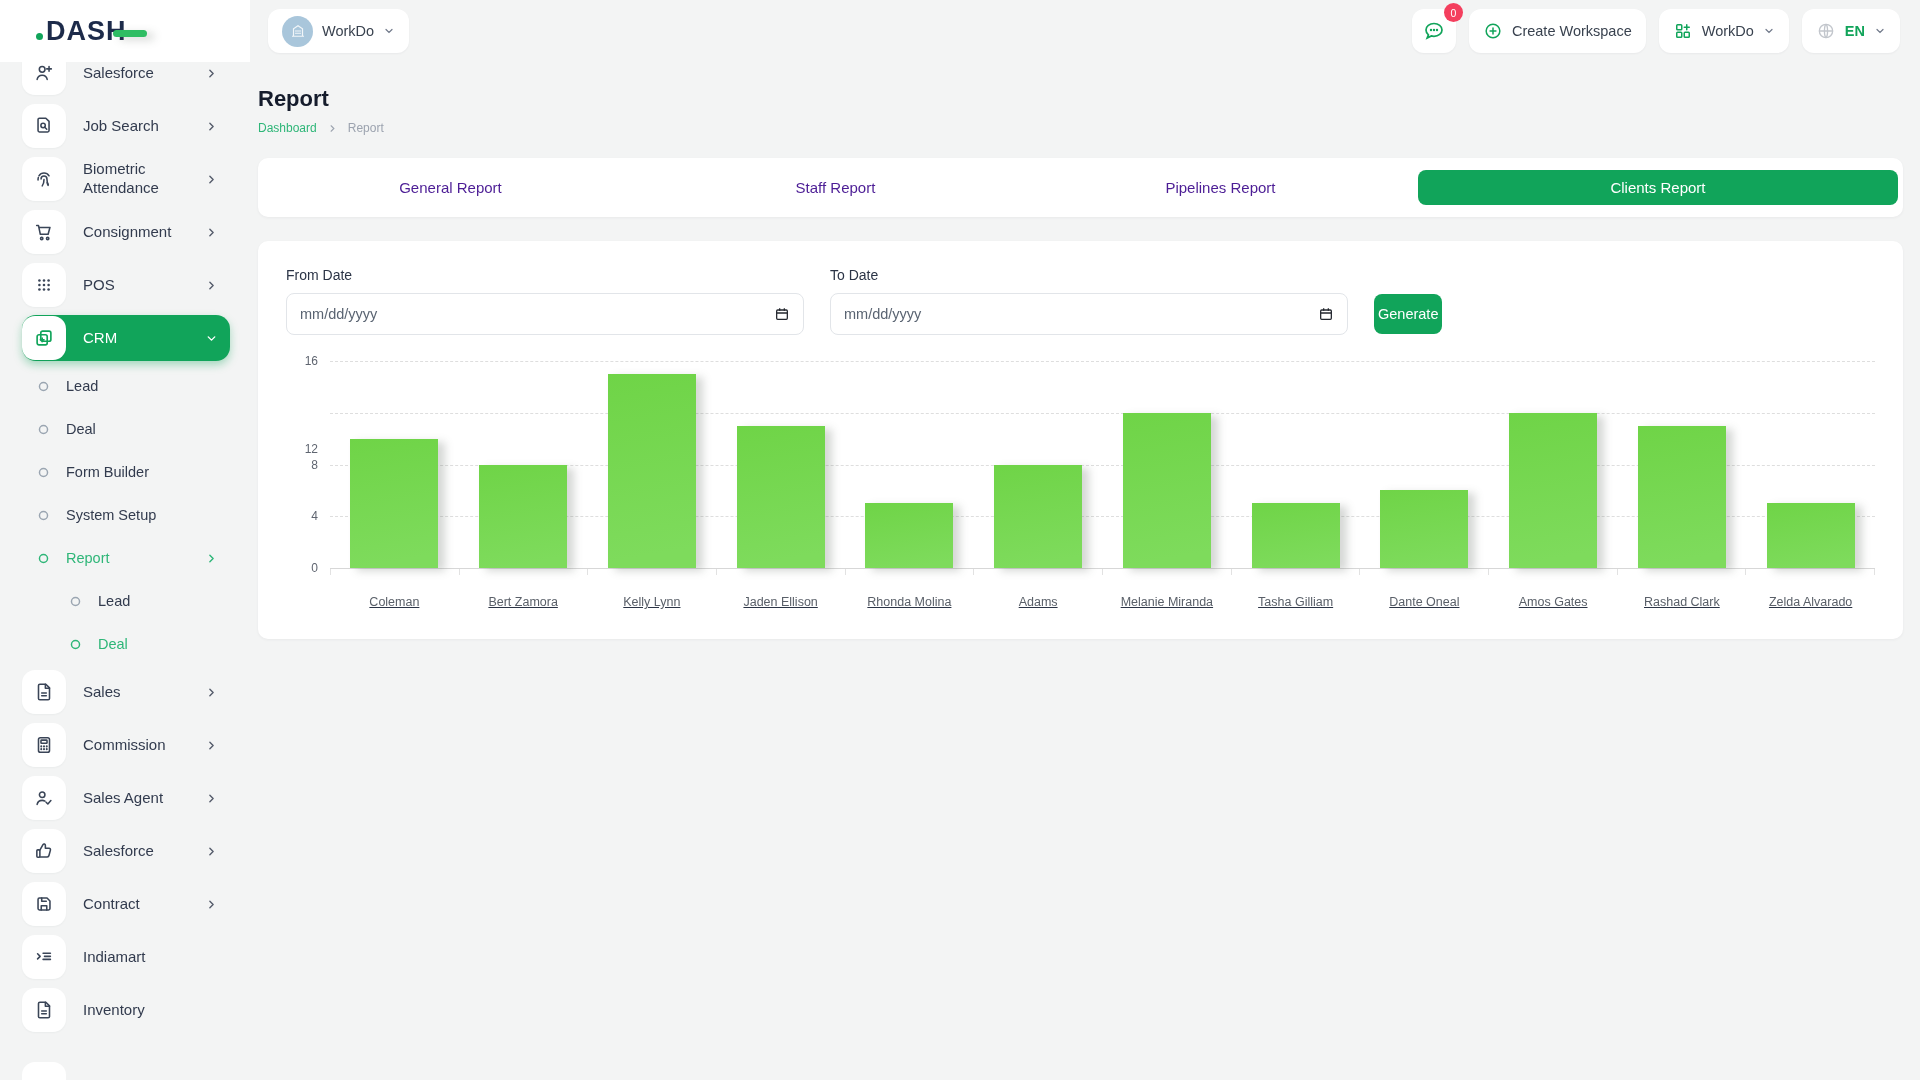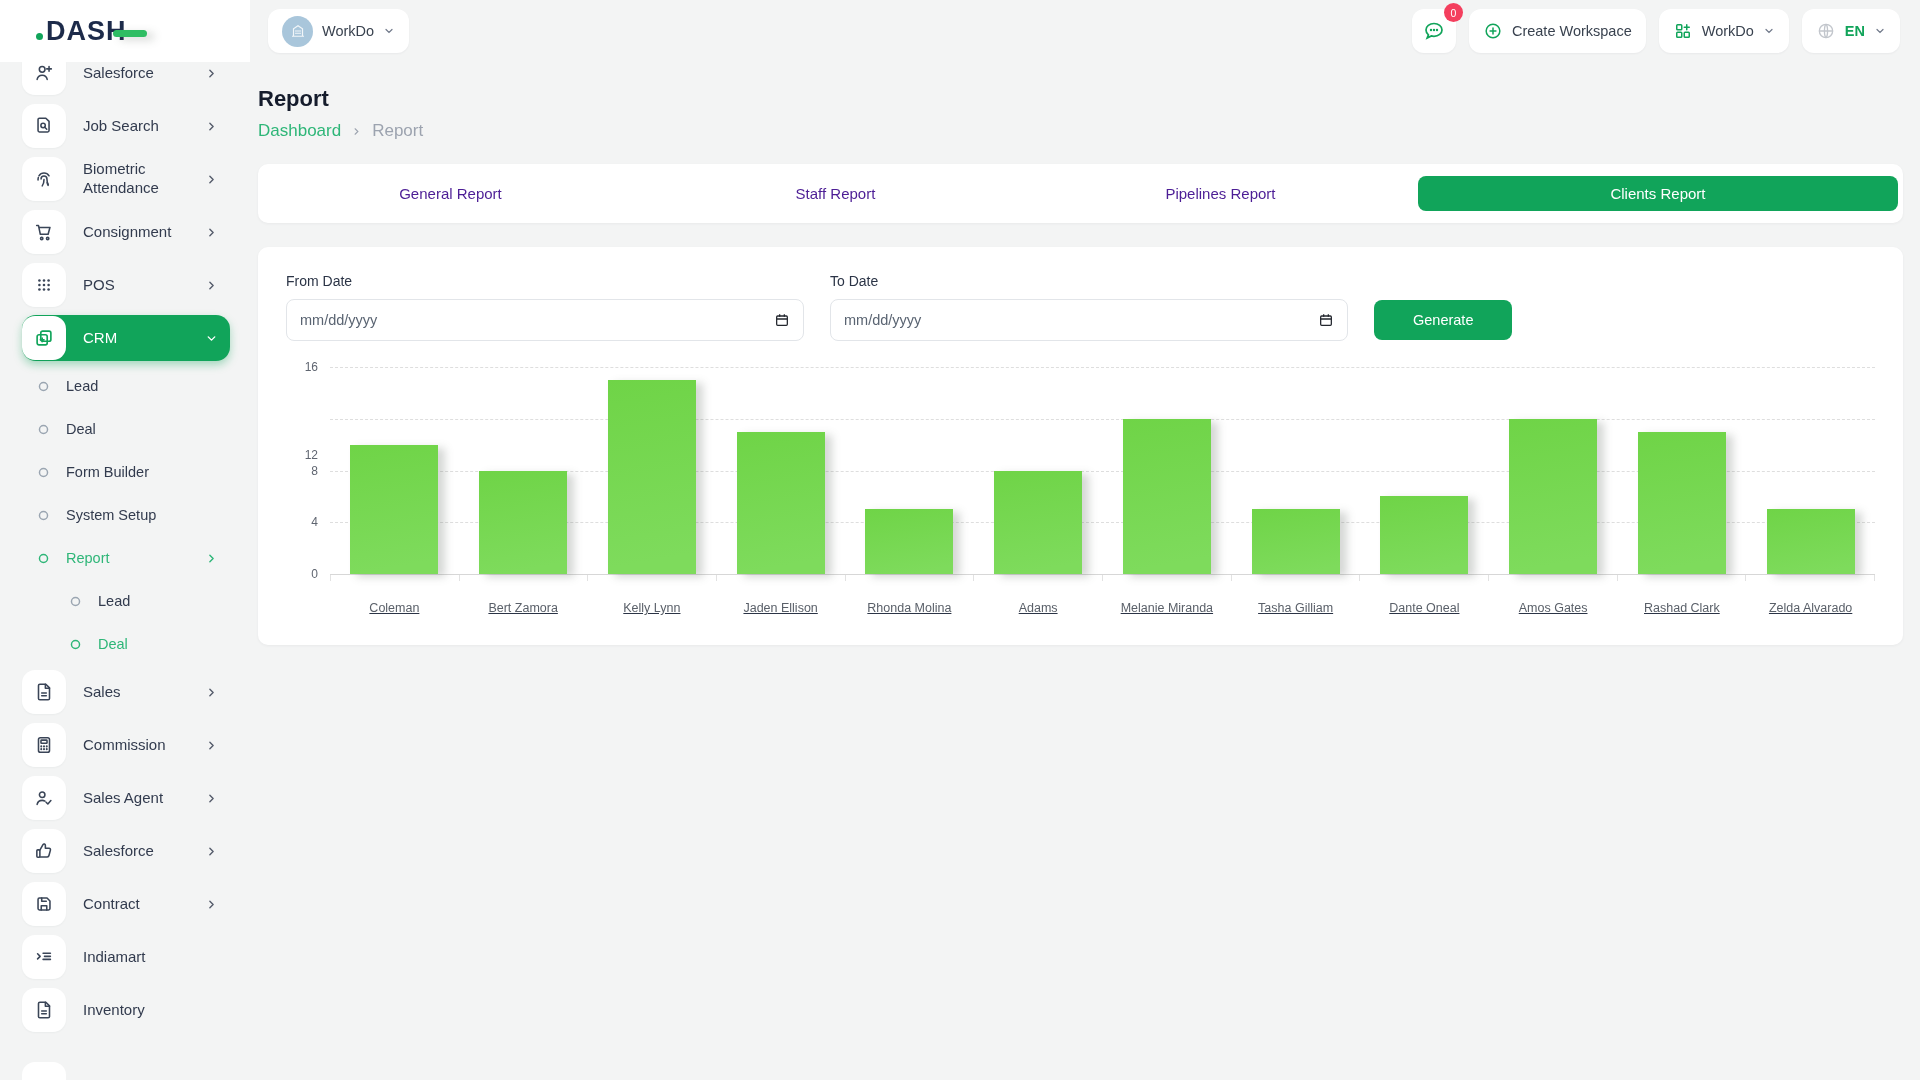--- a/index.html
+++ b/index.html
@@ -41,40 +41,40 @@
   .sitem .lbl { margin-left:17px; font-size:14.5px; color:#323b4e; }
   .sitem .mch { margin-left:auto; margin-right:12px; color:#2eb678; display:flex; }
   .sitem.lvl2 .bullet { margin-left:48px; }
   .sitem.green .lbl { color:#2eb678; }
   .sitem.green .bullet { color:#2eb678; }
   .stub { position:absolute; bottom:-26px; left:22px; width:44px; height:44px; border-radius:13px; background:#fff; }
 
   
   .main { position:absolute; left:258px; top:62px; width:1645px; }
   .page-title { font-size:22px; font-weight:700; color:#151c2c; margin-top:24px; }
-  .crumbs { display:flex; align-items:center; gap:10px; margin-top:9px; font-size:17px; }
+  .crumbs { display:flex; align-items:center; gap:10px; margin-top:9px; font-size:12px; }
   .crumb-link { color:#2eb678; cursor:pointer; }
   .crumb-sep { color:#9ca3af; font-size:14px; }
   .crumb-cur { color:#9ca3af; }
 
   .card { background:#fff; border-radius:10px; box-shadow:0 1px 3px rgba(30,40,60,.05); }
   .tabs { margin-top:23px; height:59px; display:flex; }
   .tab { flex:1; display:flex; align-items:center; justify-content:center;
     font-size:15px; color:#4c1d95; cursor:pointer; }
   .tab.active { background:#11a45a; color:#fff; border-radius:8px; margin:12px 5px; flex-basis:auto;text-align:right; }
 
   .panel { margin-top:24px; padding:26px 28px 30px 28px; }
   .form-row { display:flex; align-items:flex-end; gap:26px; }
   .fgroup { width:518px; }
   .flabel { font-size:14px; color:#2b3446; margin-bottom:10px; }
   .finput { height:42px; border:1px solid #e2e5e9; border-radius:8px; background:#fff;
     display:flex; align-items:center; padding:0 13px; font-size:14.5px; color:#5a6472; }
   .finput .ph { flex:1; }
   .cal { color:#222; display:flex; }
-  .gen-btn { height:40px; padding:0 39px; background:#11a45a; color:#fff; border:none; border-radius:8px;
+  .gen-btn { height:40px; padding:0 4px; background:#11a45a; color:#fff; border:none; border-radius:8px;
     font-size:14.5px; font-family:"Liberation Sans",sans-serif; cursor:pointer; margin-bottom:1px; }
 
   
   .chart { margin-top:26px; position:relative; padding-left:44px; }
   .plot { position:relative; height:207px; }
   .gline { position:absolute; left:0; right:0; border-top:1px dashed #dedede; }
   .gline.base { border-top:1px solid #d7d7d7; }
   .ylab { position:absolute; right:100%; margin-right:12px; transform:translateY(-50%);
     font-size:12px; color:#5f6570; }
   .slots { position:absolute; left:0; right:0; bottom:0; top:0; display:flex; align-items:flex-end; }

